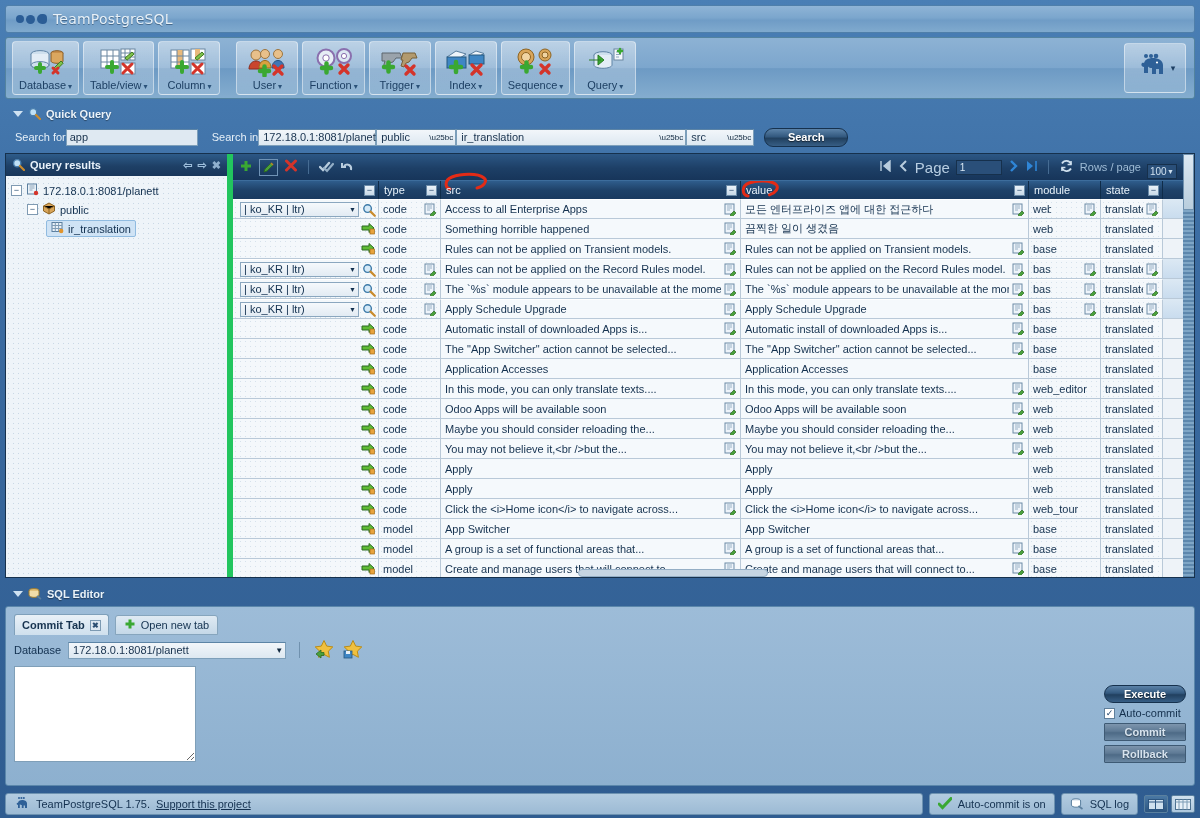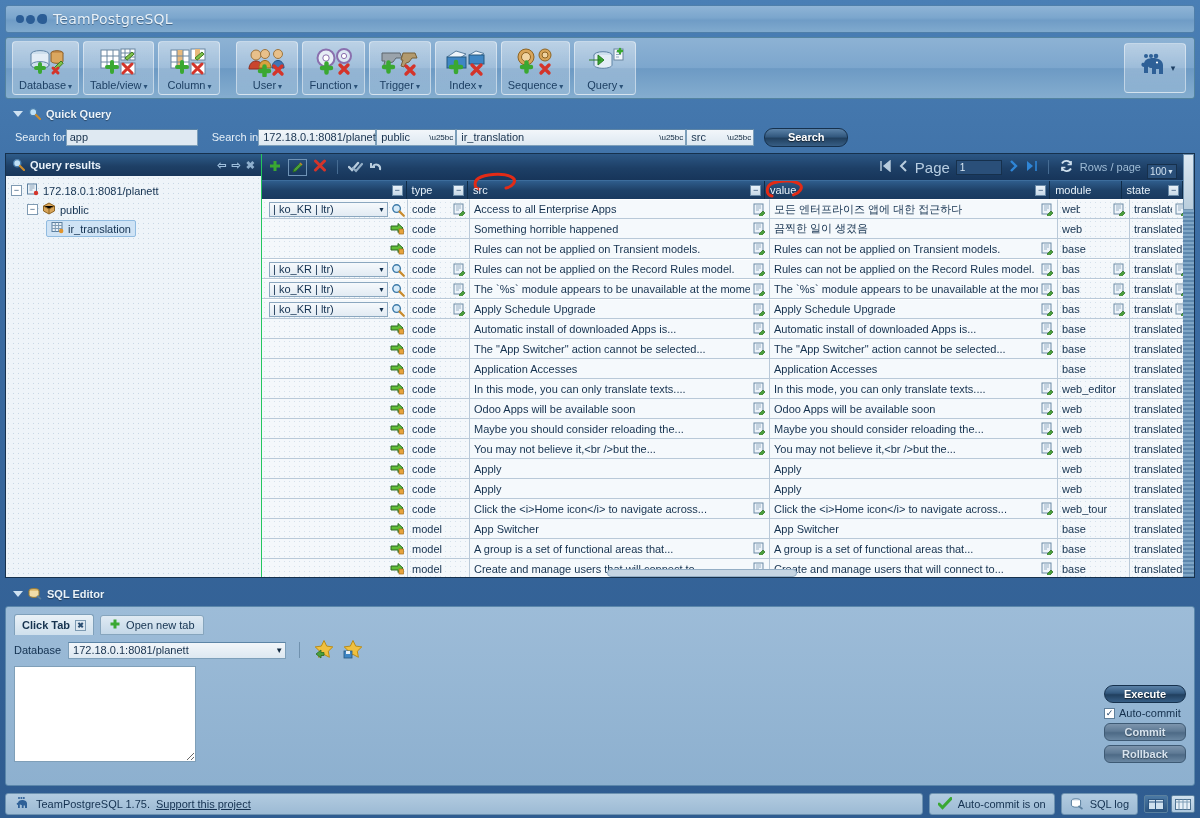--- a/index.html
+++ b/index.html
@@ -125,23 +125,23 @@
 
   
   .results-wrap {
     margin-top: 3px;
     height: 425px;
     display: flex;
     border: 1px solid #16314d;
     background: #1d3f66;
   }
   .tree-pane {
-    width: 256px;
+    width: 227px;
     background: #f4f8fb;
-    border-right: 1px solid #22c55e;
+    border-right: 6px solid #22c55e;
     position: relative;
     display:flex; flex-direction:column;
   }
   .tree-head {
     height: 22px;
     background: linear-gradient(180deg,#2e5c8a 0%,#1e4066 55%,#18365a 100%);
     display:flex;align-items:center;gap:5px;padding:0 6px;
     color:#e9f2fa; font-weight:bold;
   }
   .tree-head .sp { flex:1; }
@@ -284,21 +284,21 @@
     display:flex; flex-direction:column; gap:4px; align-items:stretch;
   }
   .btn-blue {
     height:18px; border-radius:9px;
     background: linear-gradient(180deg,#5b82a8 0%,#33597f 45%,#21405f 55%,#375e85 100%);
     border:1px solid #16314d; color:#fff; font-weight:bold; font-size:11px;
     display:flex;align-items:center;justify-content:center;
     text-shadow:0 1px 1px rgba(0,0,0,.55); cursor:pointer;
   }
   .btn-dim {
-    height:18px; border-radius:6px;
+    height:18px; border-radius:1px;
     background: linear-gradient(180deg,#7d95ad 0%,#5e7a95 45%,#4d6a86 55%,#6a87a2 100%);
     border:1px solid #3e5husband; border:1px solid #3e5a74; color:#d7e3ee; font-weight:bold; font-size:11px;
     display:flex;align-items:center;justify-content:center;
     text-shadow:0 1px 1px rgba(0,0,0,.4); cursor:pointer;
   }
   .ac-row { display:flex;align-items:center;gap:4px; font-size:11px; color:#132f4c; }
   .cbx { width:11px;height:11px;background:#fff;border:1px solid #5f7f9b; display:flex;align-items:center;justify-content:center; color:#1c4069; font-size:9px;}
 
   
   .statusbar {
@@ -1390,21 +1390,21 @@
             <path d="M1 4v4c0 1.3 2.2 2.4 5 2.4s5-1.1 5-2.4V4" fill="#f0dda9" stroke="#9b7a2f"></path>
             <path d="M9 9l4 3" stroke="#5a7f9e" stroke-width="1.6"></path>
           </svg>
       </span>
       <span>SQL Editor</span>
     </div>
 
     <div class="sqled-box">
       <div class="tabs-row">
         <div class="tab-active">
-          <span>Click Tab</span>
+          <span>Commit Tab</span>
           <span class="tab-x">✖</span>
         </div>
         <div class="tab-new">
           <span>
             <svg width="12" height="12" viewBox="0 0 12 12">
                 <path d="M1.5 4.5h9v3h-9z" fill="#3aa832"></path>
                 <path d="M4.5 1.5h3v9h-3z" fill="#3aa832"></path>
               </svg>
           </span>
           <span>Open new tab</span>

